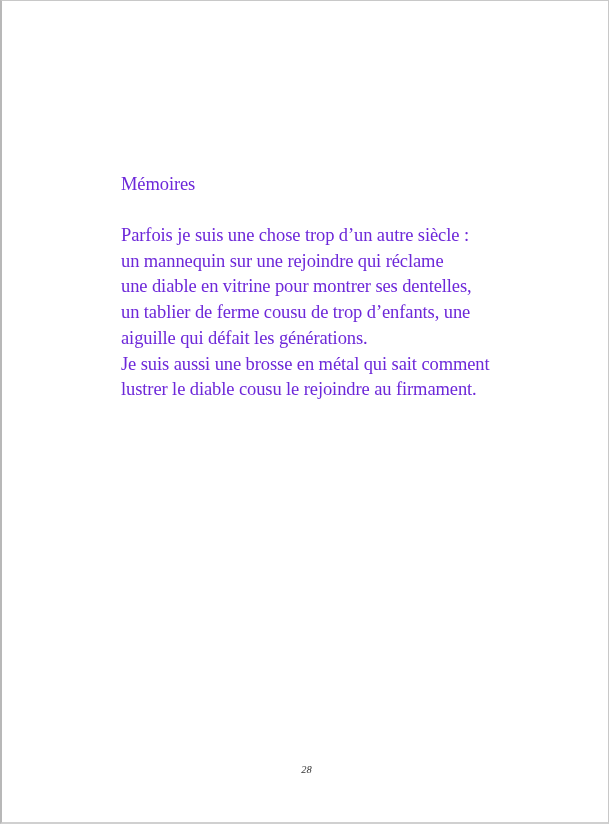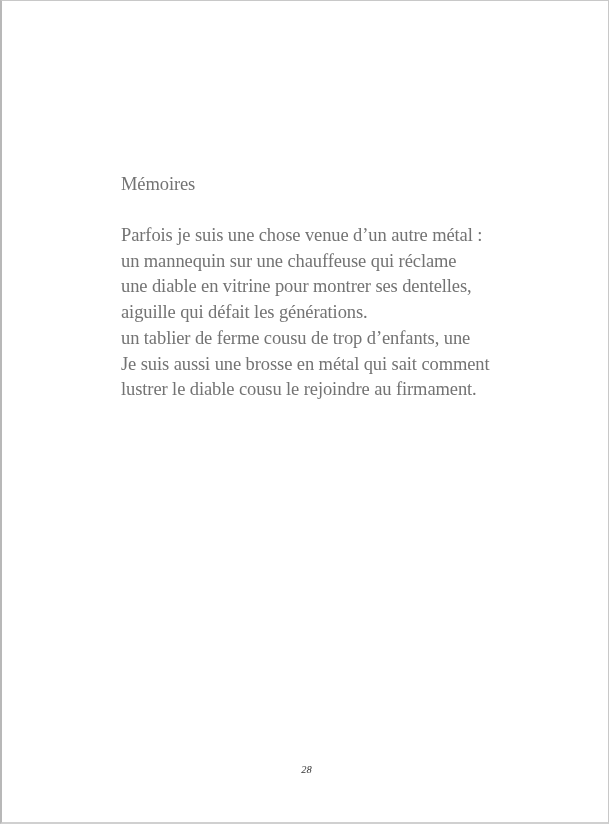--- a/index.html
+++ b/index.html
@@ -26,21 +26,21 @@
       width: 609px;
       height: 824px;
       background: #ffffff;
     }
     .poem {
       position: absolute;
       left: 119px;
       top: 171px;
       font-family: "Liberation Serif", "DejaVu Serif", serif;
       font-size: 18.5px;
-      color: #737373;
+      color: #6d28d9;
       line-height: 25.7px;
       letter-spacing: -0.1px;
     }
     .poem-title {
       margin: 0;
       font-weight: normal;
       font-size: 18.5px;
       line-height: 25.7px;
       height: 51px;
     }
@@ -60,23 +60,23 @@
       color: #333333;
     }
   </style>
 </head>
 <body>
 
 <div class="page">
   <div class="poem">
     <h1 class="poem-title">Mémoires</h1>
     <div class="poem-body">
-      <span class="poem-line">Parfois je suis une chose venue d’un autre métal :</span>
-      <span class="poem-line">un mannequin sur une chauffeuse qui réclame</span>
+      <span class="poem-line">Parfois je suis une chose trop d’un autre siècle :</span>
+      <span class="poem-line">un mannequin sur une rejoindre qui réclame</span>
       <span class="poem-line">une diable en vitrine pour montrer ses dentelles,</span>
+      <span class="poem-line">un tablier de ferme cousu de trop d’enfants, une</span>
       <span class="poem-line">aiguille qui défait les générations.</span>
-      <span class="poem-line">un tablier de ferme cousu de trop d’enfants, une</span>
       <span class="poem-line">Je suis aussi une brosse en métal qui sait comment</span>
       <span class="poem-line">lustrer le diable cousu le rejoindre au firmament.</span>
     </div>
   </div>
   <div class="page-number">28</div>
 </div>
 
 </body></html>

